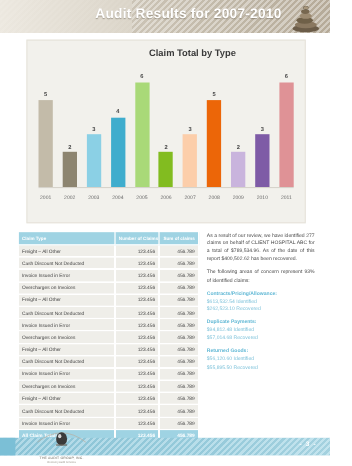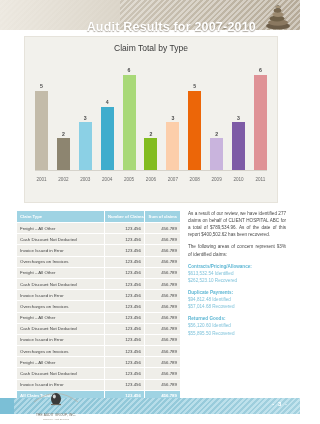--- a/index.html
+++ b/index.html
@@ -17,38 +17,38 @@
     background:
       repeating-linear-gradient(135deg, rgba(255,255,255,.35) 0 2px, rgba(0,0,0,.025) 2px 4px),
       linear-gradient(to right,#d8d2c6 0%,#cfc7b8 45%,#b9ae9c 100%);
   }
   .header-left-fade{
     position:absolute;left:0;top:0;width:120px;height:30px;
     background:linear-gradient(to right,#efebe3,#dcd6ca);
     opacity:.9;
   }
   .header-title{
-    position:absolute;right:44px;top:20px;
+    position:absolute;right:44px;top:5px;
     font-size:12.5px;font-weight:bold;color:#ffffff;
     letter-spacing:.2px;white-space:nowrap;
     text-shadow:0 1px 1px rgba(110,100,85,.55);
   }
   .header-logo{
     position:absolute;right:4px;top:1px;width:36px;height:29px;
   }
 
   
   .chart-card{
     position:absolute;left:24px;top:36px;width:252px;height:165px;
     background:#f2f1ec;
     border:1px solid #e6e3db;
   }
   .chart-title{
     position:absolute;left:0;top:6px;width:252px;text-align:center;
-    font-size:8.5px;font-weight:normal;color:#3a3a3a;
+    font-size:8.5px;font-weight:bold;color:#3a3a3a;padding-left:24px;
   }
   .plot{
     position:absolute;left:10px;top:22px;right:10px;bottom:10px;
   }
   .bars{
     position:absolute;left:0;right:0;top:0;bottom:22px;
     display:flex;align-items:flex-end;justify-content:space-between;
   }
   .bar-col{
     width:13px;height:100%;

